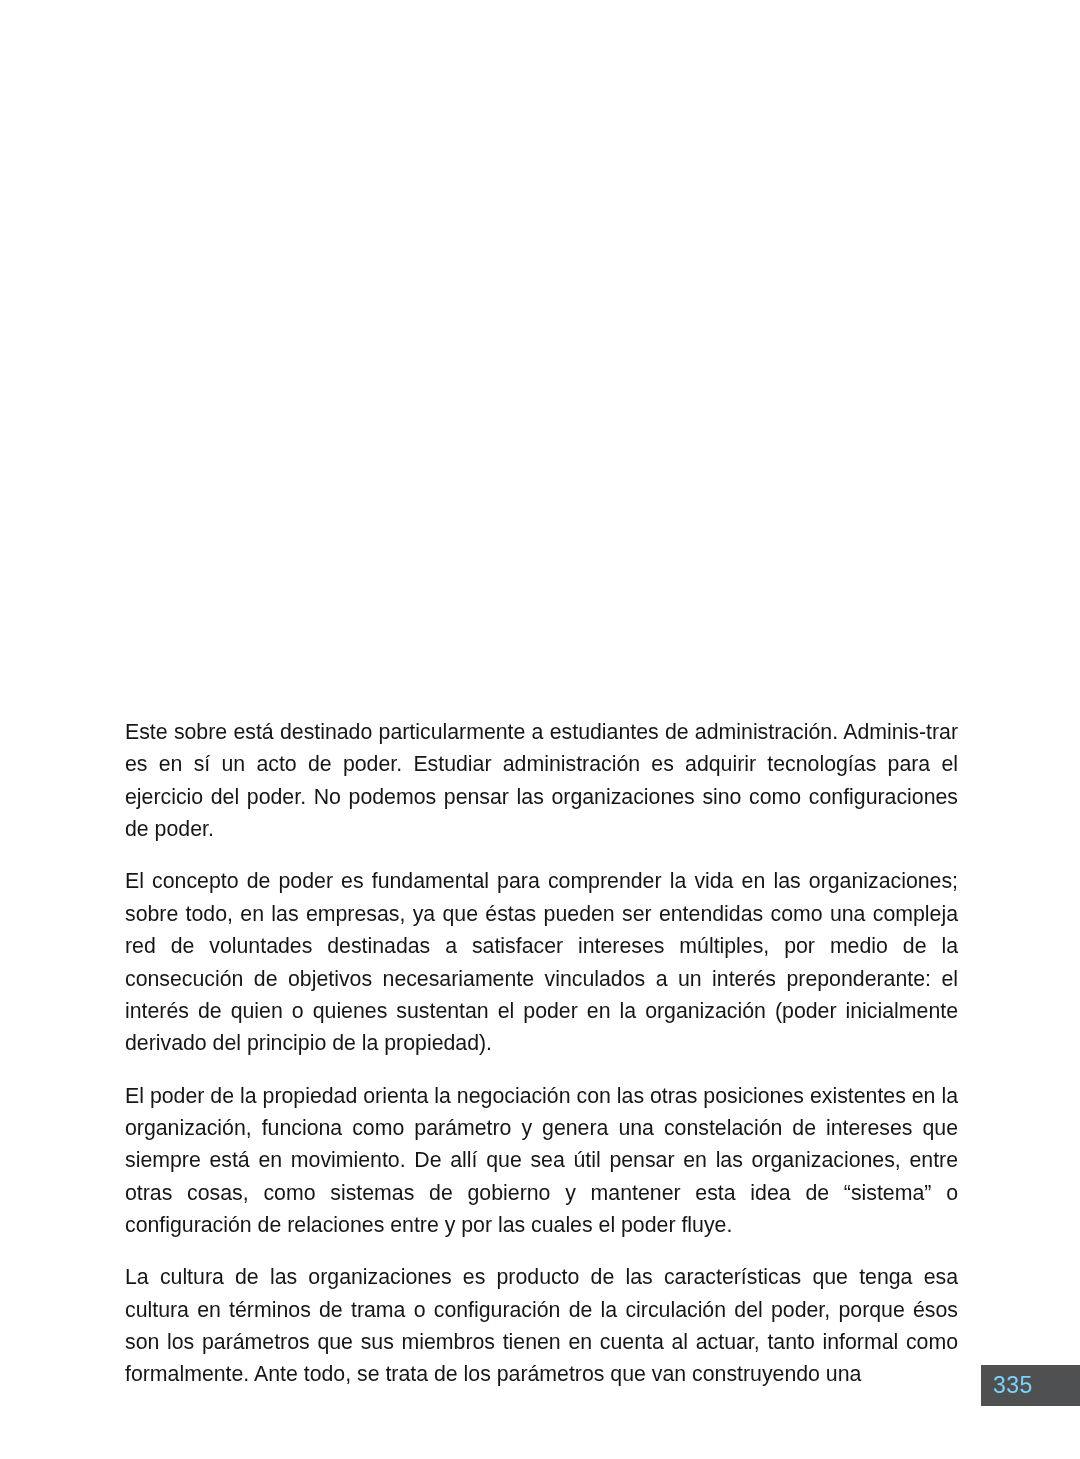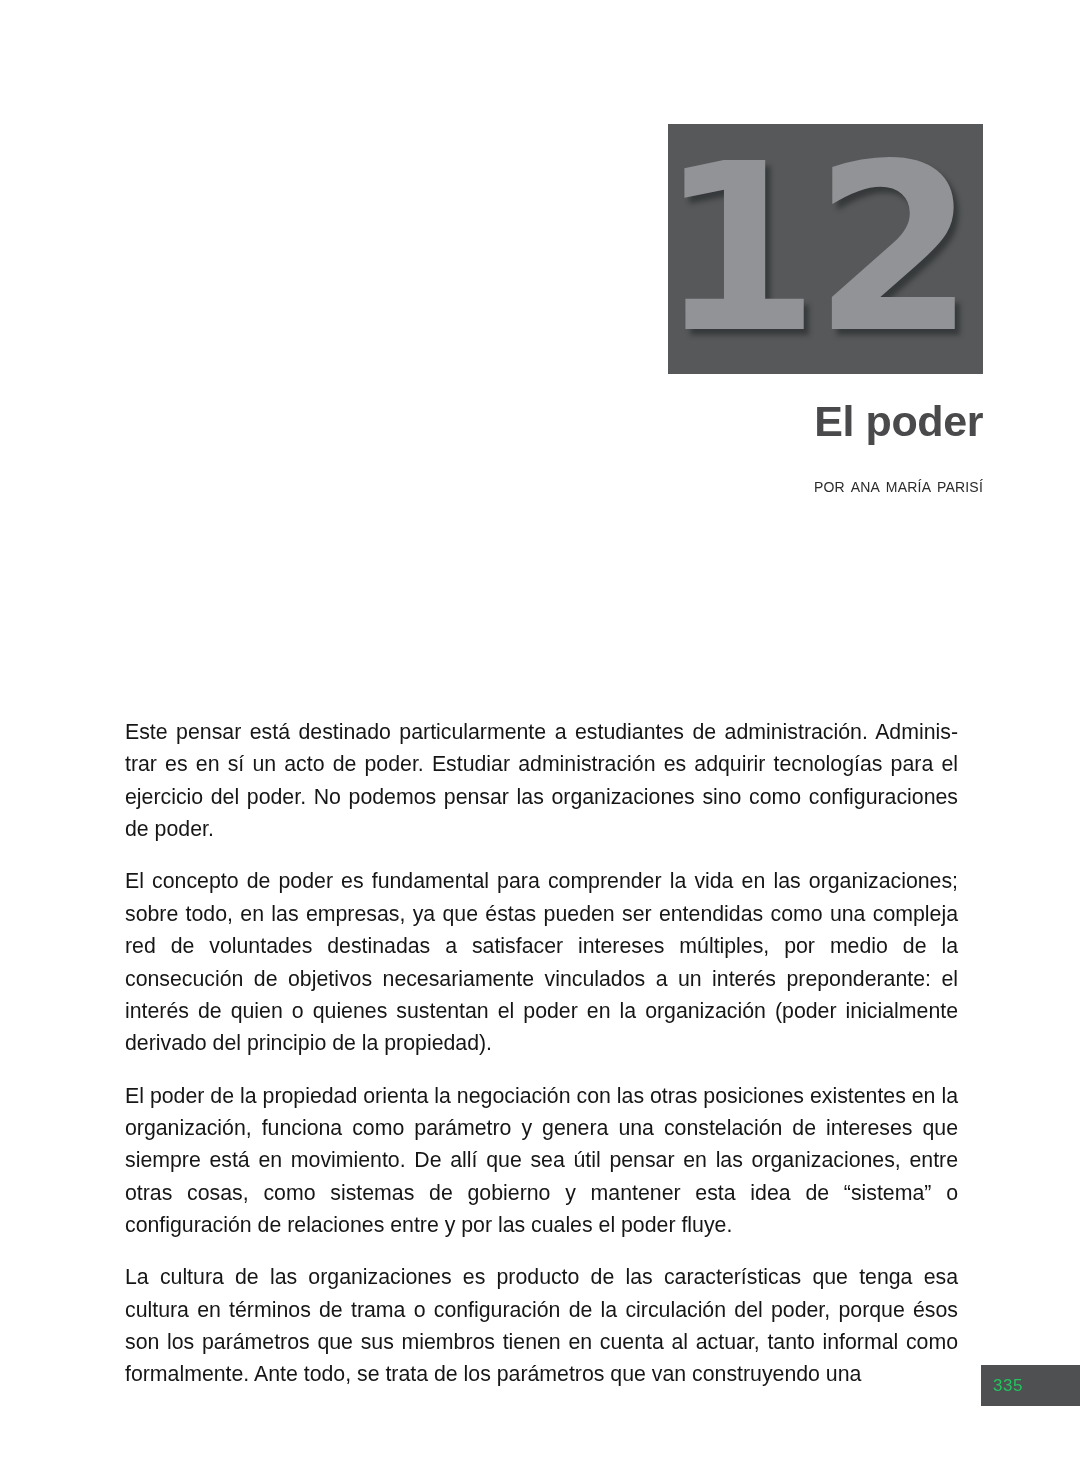--- a/index.html
+++ b/index.html
@@ -112,51 +112,37 @@
     position: absolute;
     left: 981px;
     top: 1365px;
     width: 99px;
     height: 41px;
     background: #4e5052;
     display: flex;
     align-items: center;
   }
   .page-number-badge span {
-    color: #22c55e;
-    font-size: 17px;
+    color: #7dd3fc;
+    font-size: 23px;
     padding-left: 12px;
     letter-spacing: 0.5px;
     text-align: right;
   }
 </style>
 </head>
 <body>
 
 <div class="page">
 
-  <div class="chapter-head">
-
-    <div class="chapter-number-box">
-      <div class="chapter-number">12</div>
-    </div>
-
-    <h1 class="chapter-title">El poder</h1>
-
-    <div class="chapter-byline">
-      <span class="sc">Por</span>
-      <span class="sc">Ana María Parisí</span>
-    </div>
-
-  </div>
 
   <div class="content">
 
 
-    <p class="para"><span>Este pensar está destinado particularmente a estudiantes de administración. </span><b>Adminis-trar</b><span> es en sí un acto de poder. Estudiar administración es adquirir tecnologías para el ejercicio del poder. No podemos pensar las organizaciones sino como configuraciones de poder.</span></p>
+    <p class="para"><span>Este sobre está destinado particularmente a estudiantes de administración. </span><b>Adminis-trar</b><span> es en sí un acto de poder. Estudiar administración es adquirir tecnologías para el ejercicio del poder. No podemos pensar las organizaciones sino como configuraciones de poder.</span></p>
 
     <p class="para">El concepto de poder es fundamental para comprender la vida en las organizaciones; sobre todo, en las empresas, ya que éstas pueden ser entendidas como una compleja red de voluntades destinadas a satisfacer intereses múltiples, por medio de la consecución de objetivos necesariamente vinculados a un interés preponderante: el interés de quien o quienes sustentan el poder en la organización (poder inicialmente derivado del principio de la propiedad).</p>
 
     <p class="para"><span>El poder de la </span><b>propiedad</b><span> orienta la negociación con las otras posiciones existentes en la organización, funciona como parámetro y genera una constelación de intereses que siempre está en movimiento. De allí que sea útil pensar en las organizaciones, entre otras cosas, como </span><b>sistemas de gobierno</b><span> y mantener esta idea de “sistema” o configuración de relaciones entre y por las cuales el poder fluye.</span></p>
 
     <p class="para">La cultura de las organizaciones es producto de las características que tenga esa cultura en términos de trama o configuración de la circulación del poder, porque ésos son los parámetros que sus miembros tienen en cuenta al actuar, tanto informal como formalmente. Ante todo, se trata de los parámetros que van construyendo una</p>
 
   </div>
 
   <div class="page-number-badge">

